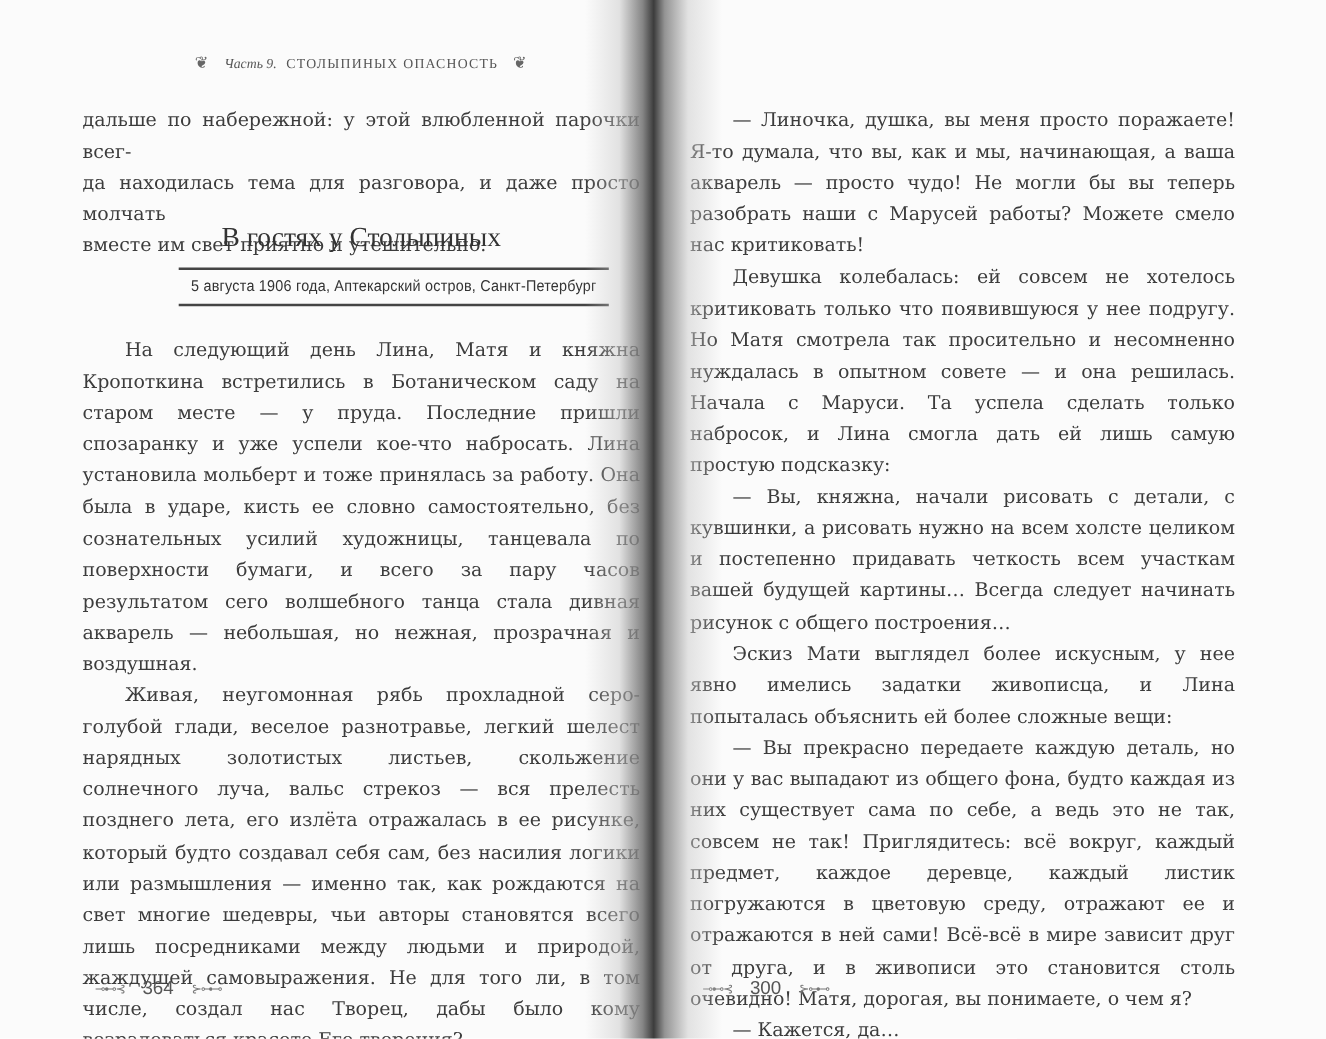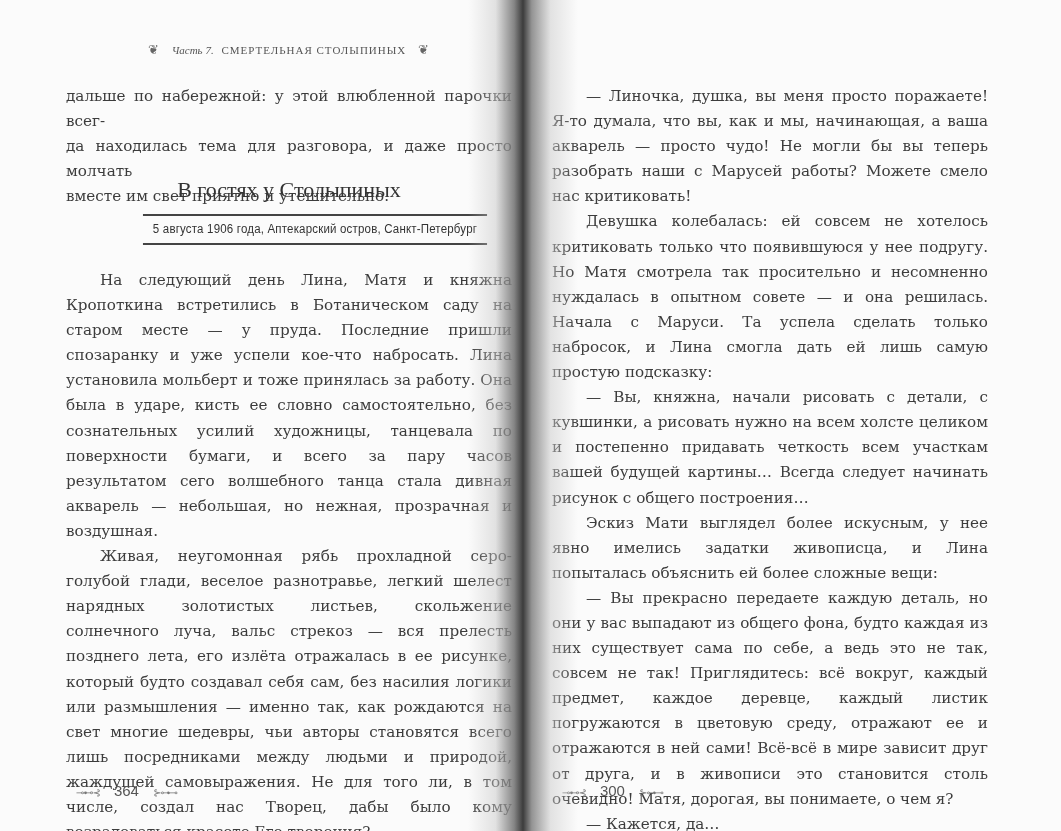--- a/index.html
+++ b/index.html
@@ -69,22 +69,22 @@
   .folio .orn { font-size: 10px; color: #777; margin: 0 10px; vertical-align: middle; letter-spacing: -1px; }
 </style>
 </head>
 <body>
 
 <div class="spread">
 
   <div class="page left">
     <div class="running-head">
       <span class="ornament">❦</span>
-      <span class="part">Часть 7.</span>
-      <span>СМЕРТЕЛЬНАЯ СТОЛЫПИНЫХ</span>
+      <span class="part">Часть 9.</span>
+      <span>СТОЛЫПИНЫХ ОПАСНОСТЬ</span>
       <span class="ornament">❦</span>
     </div>
 
     <div class="text top">
       <p class="line">дальше по набережной: у этой влюбленной парочки всег-</p>
       <p class="line">да находилась тема для разговора, и даже просто молчать</p>
       <p class="last">вместе им свет приятно и утешительно.</p>
     </div>
 
     <div class="chapter-title">В гостях у Столыпиных</div>

